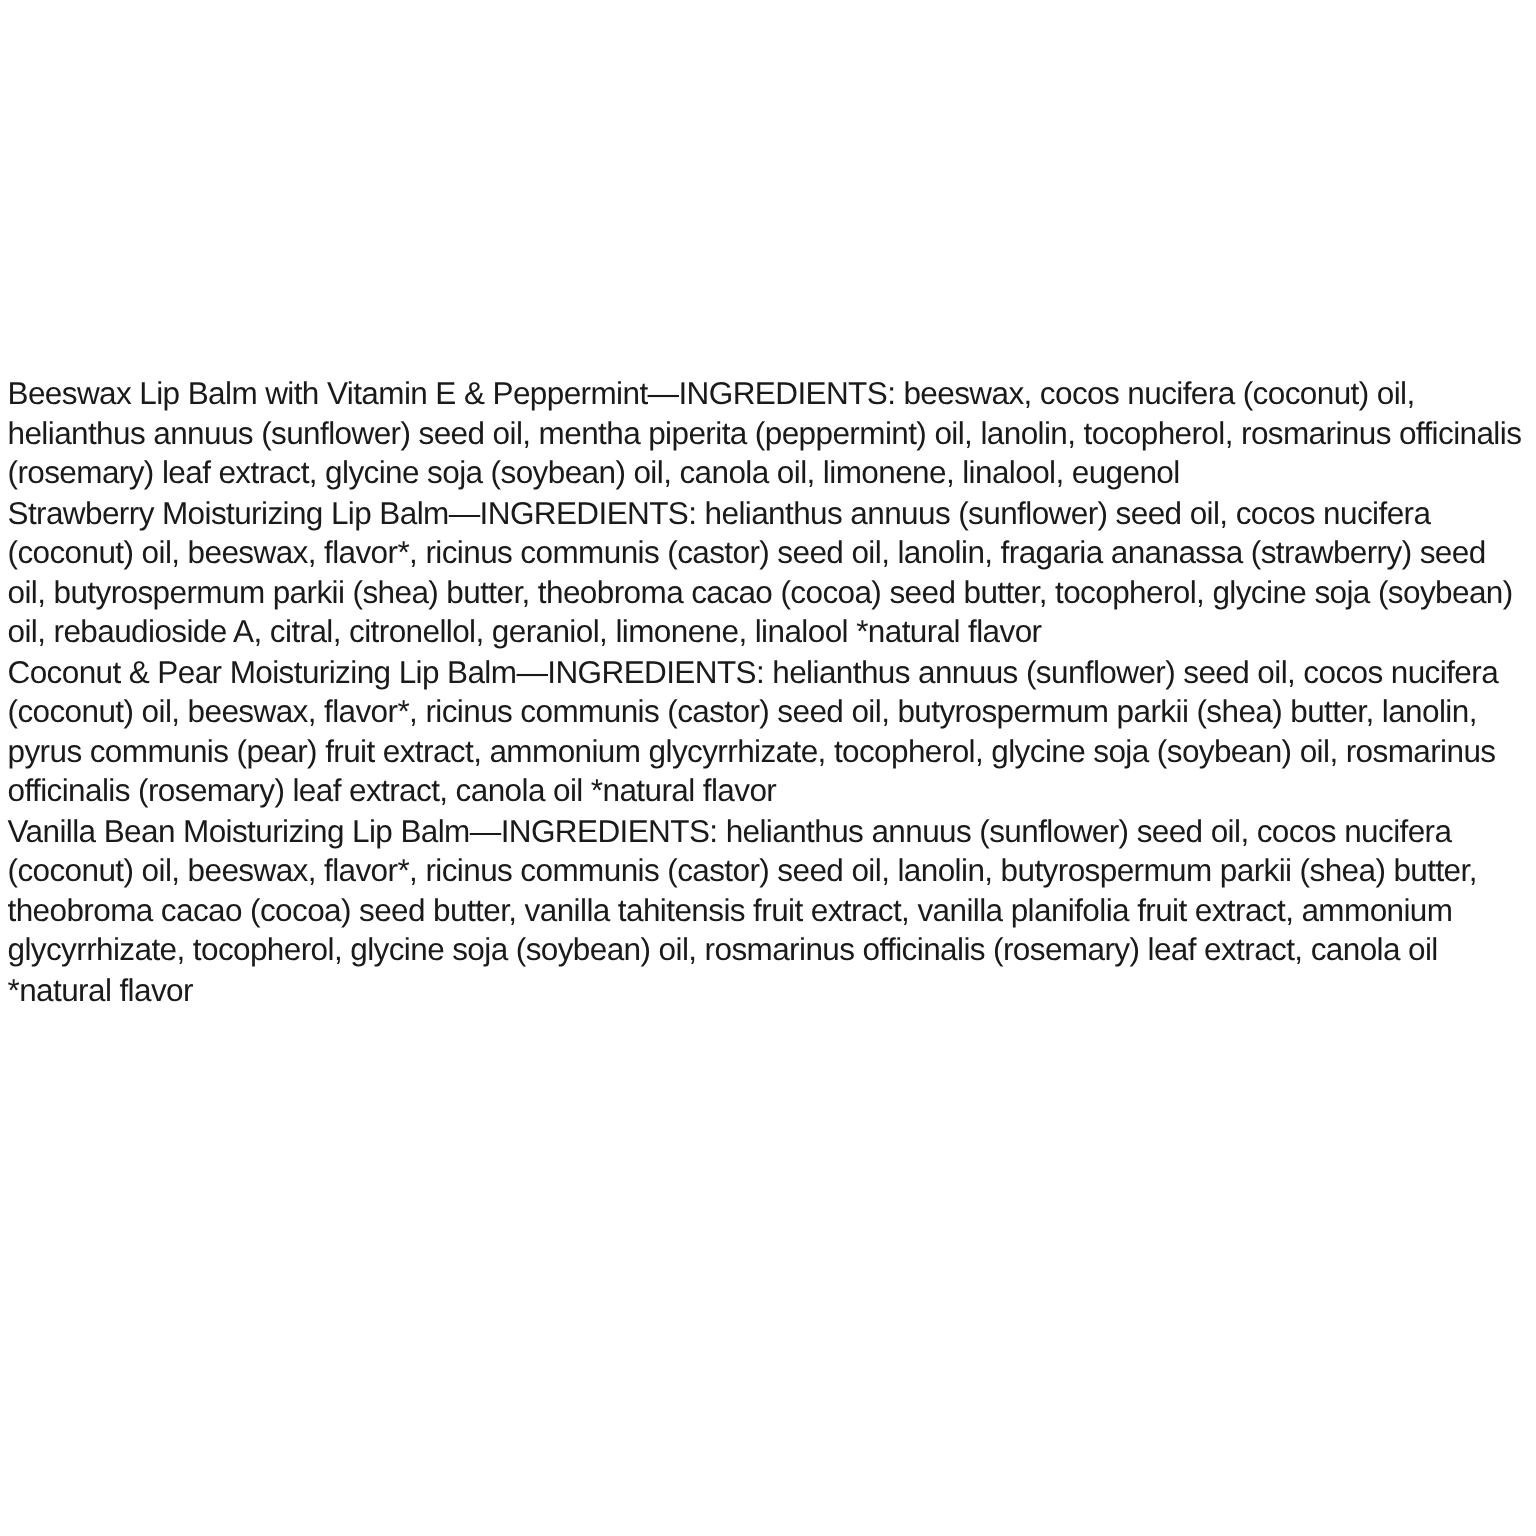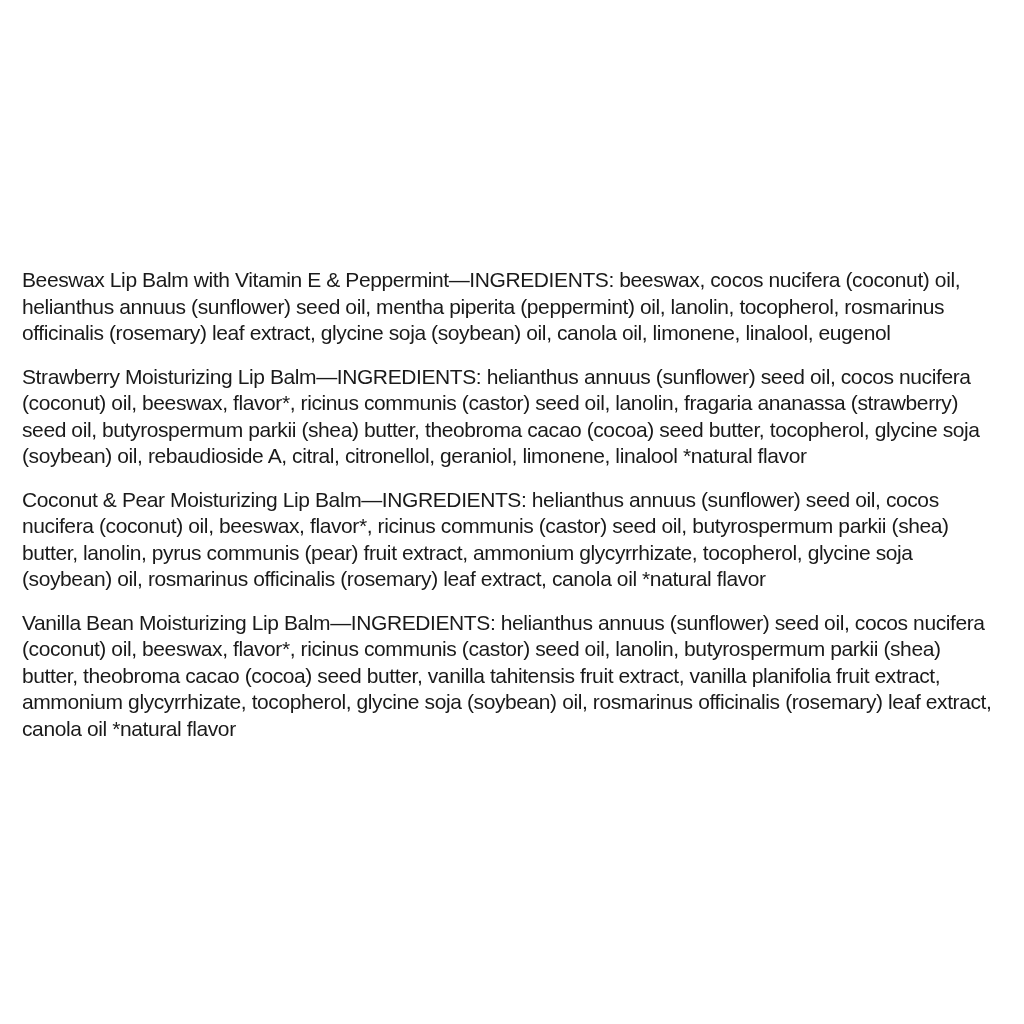--- a/index.html
+++ b/index.html
@@ -18,21 +18,21 @@
     position: absolute;
     left: 5px;
     top: 250px;
     width: 1012px;
     color: #1a1a1a;
     font-size: 21px;
     line-height: 26.5px;
     letter-spacing: -0.4px;
   }
   .ingredients-block p {
-    margin: 17px;
+    margin: 0;
     padding: 0;
   }
 </style>
 </head>
 <body>
 
 <div class="ingredients-block">
   <p>Beeswax Lip Balm with Vitamin E &amp; Peppermint—INGREDIENTS: beeswax, cocos nucifera (coconut) oil, helianthus annuus (sunflower) seed oil, mentha piperita (peppermint) oil, lanolin, tocopherol, rosmarinus officinalis (rosemary) leaf extract, glycine soja (soybean) oil, canola oil, limonene, linalool, eugenol</p>
   <p>Strawberry Moisturizing Lip Balm—INGREDIENTS: helianthus annuus (sunflower) seed oil, cocos nucifera (coconut) oil, beeswax, flavor*, ricinus communis (castor) seed oil, lanolin, fragaria ananassa (strawberry) seed oil, butyrospermum parkii (shea) butter, theobroma cacao (cocoa) seed butter, tocopherol, glycine soja (soybean) oil, rebaudioside A, citral, citronellol, geraniol, limonene, linalool *natural flavor</p>
   <p>Coconut &amp; Pear Moisturizing Lip Balm—INGREDIENTS: helianthus annuus (sunflower) seed oil, cocos nucifera (coconut) oil, beeswax, flavor*, ricinus communis (castor) seed oil, butyrospermum parkii (shea) butter, lanolin, pyrus communis (pear) fruit extract, ammonium glycyrrhizate, tocopherol, glycine soja (soybean) oil, rosmarinus officinalis (rosemary) leaf extract, canola oil *natural flavor</p>

